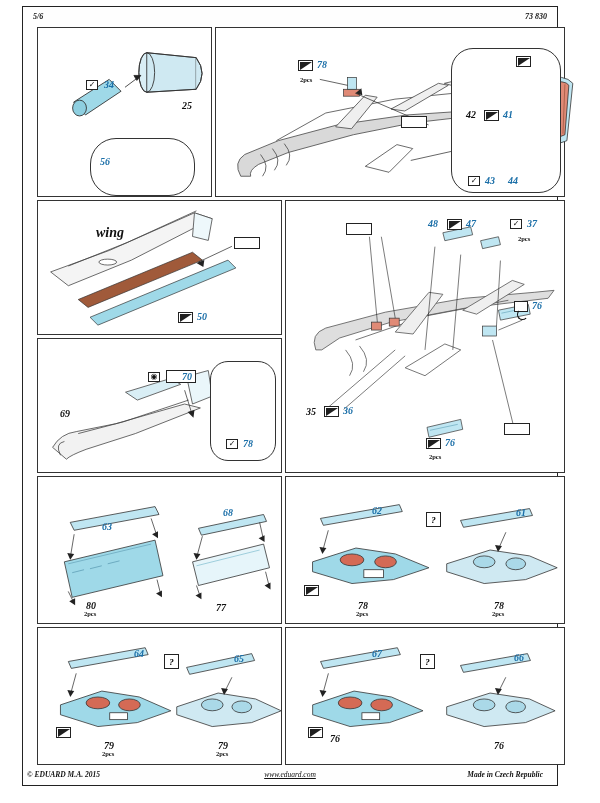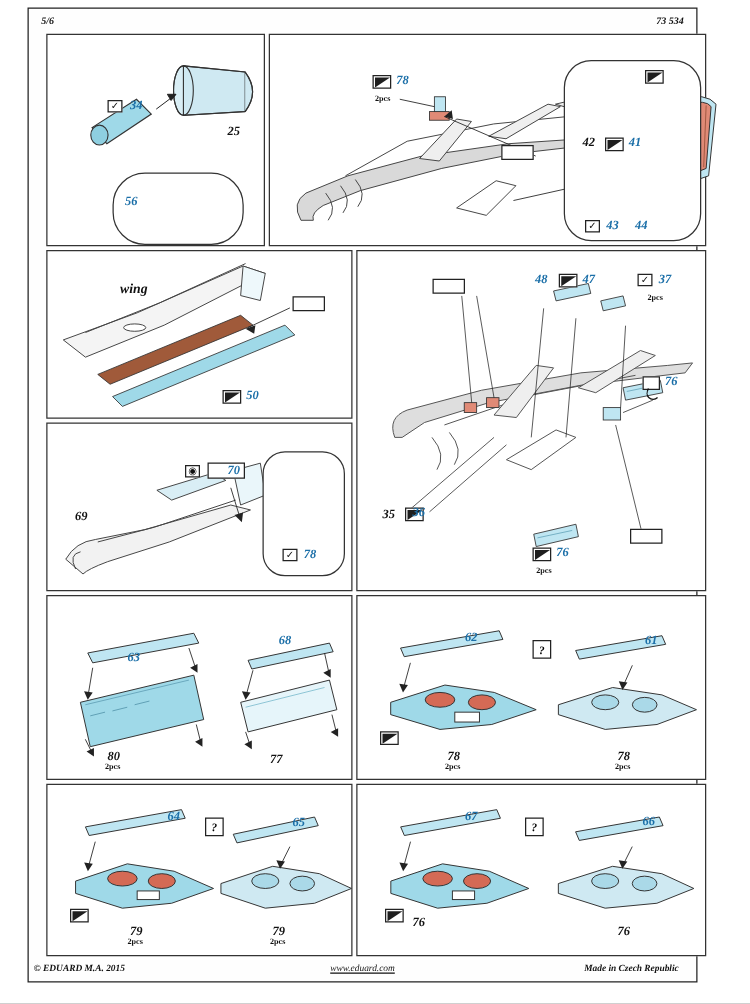--- a/index.html
+++ b/index.html
@@ -32,30 +32,30 @@
   .brush:after{content:"";position:absolute;left:1px;top:1px;width:0;height:0;
      border-left:12px solid #1f1f1f;border-bottom:8px solid transparent;}
   .brush2{position:absolute;width:26px;height:12px;border:1px solid #222;box-sizing:border-box;display:flex;background:#fff;}
   .curve{position:absolute;width:14px;height:11px;border:1px solid #222;background:#fff;box-sizing:border-box;}
   .curve:before{content:"";position:absolute;left:1.5px;top:7px;width:9px;height:9px;
      border:1.2px solid #111;border-radius:50%;border-top-color:transparent;border-right-color:transparent;}
   .q{position:absolute;border:1px solid #222;background:#fff;width:13px;height:13px;
      display:flex;align-items:center;justify-content:center;font-size:9px;font-weight:bold;font-style:italic;}
   svg{position:absolute;left:0;top:0;overflow:visible;}
   .pnlsvg{position:absolute;left:0;top:0;width:100%;height:100%;}
-  .txt-w{position:absolute;font-size:11px;font-style:italic;font-weight:bold;color:#111;}
+  .txt-w{position:absolute;font-size:14px;font-style:italic;font-weight:bold;color:#111;}
 </style>
 </head>
 <body>
 
 <div id="sheet">
 <div id="page">
 
   <div class="hdr l">5/6</div>
-  <div class="hdr r">73 534</div>
+  <div class="hdr r">73 830</div>
 
   <div class="panel" style="left:14px;top:20px;width:175px;height:170px;">
     <svg class="pnlsvg" viewBox="0 0 175 170">
 
       <g stroke="#333" stroke-width="0.9" fill="none">
         <ellipse cx="110" cy="45" rx="8" ry="20" fill="#d9eef5"></ellipse>
         <path d="M110 25 L160 30 L160 62 L110 65 Z" fill="#cfe9f2"></path>
         <path d="M160 30 Q172 46 160 62" fill="#cfe9f2"></path>
         <ellipse cx="110" cy="45" rx="8" ry="20"></ellipse>
         <path d="M110 25 L160 30"></path>
@@ -266,21 +266,21 @@
 
     <div class="curve" style="left:228px;top:100px;"></div>
     <div class="lbl" style="left:246px;top:99px;">76</div>
 
     <div class="brush" style="left:140px;top:237px;"></div>
     <div class="lbl" style="left:159px;top:236px;">76</div>
     <div class="sub" style="left:143px;top:252px;">2pcs</div>
 
     <div class="lbl blk" style="left:20px;top:205px;">35</div>
     <div class="brush" style="left:38px;top:205px;"></div>
-    <div class="lbl" style="left:44px;top:204px;">36</div>
+    <div class="lbl" style="left:57px;top:204px;">36</div>
 
     <div class="brush2" style="left:218px;top:222px;"></div>
   </div>
 
   <div class="panel" style="left:14px;top:469px;width:245px;height:148px;">
     <svg class="pnlsvg" viewBox="0 0 245 148">
       <g stroke="#333" stroke-width="0.8">
 
         <path d="M32 46 l86 -16 l4 8 l-86 16 z" fill="#bfe6f2"></path>
 

